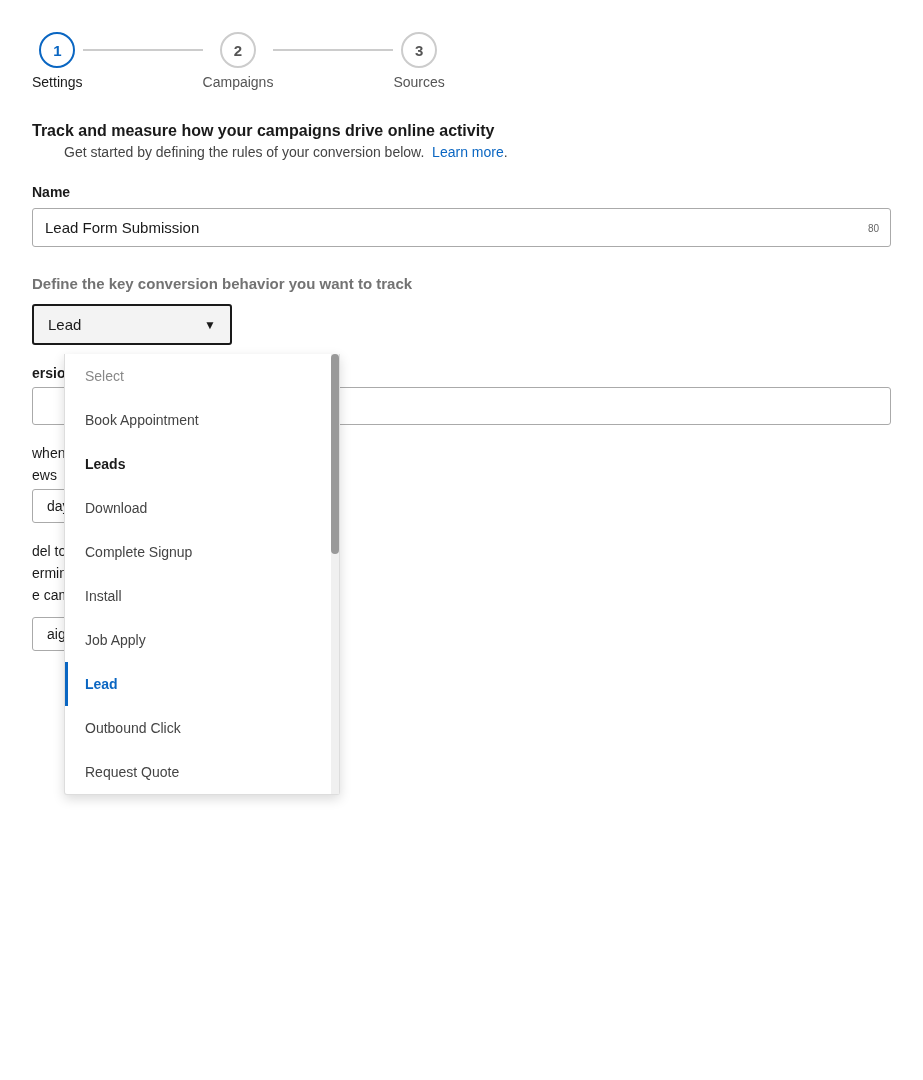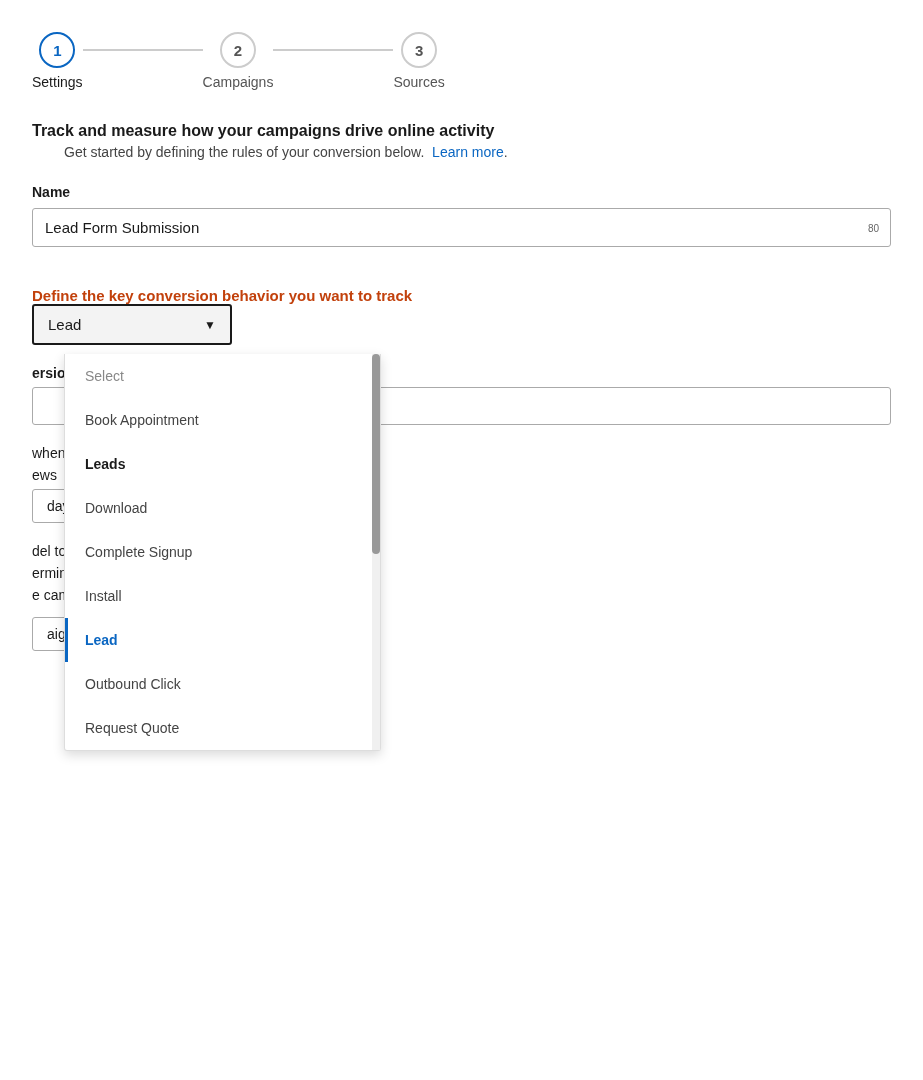--- a/index.html
+++ b/index.html
@@ -87,21 +87,21 @@
     .field-label {
       font-size: 14px;
       font-weight: 700;
       margin-bottom: 8px;
       color: #1a1a1a;
     }
 
     
     .name-input-wrap {
       position: relative;
-      margin-bottom: 40px;
+      margin-bottom: 28px;
     }
     .name-input {
       width: 100%;
       border: 1.5px solid #aaa;
       border-radius: 3px;
       padding: 10px 50px 10px 12px;
       font-size: 15px;
       color: #1a1a1a;
       outline: none;
     }
@@ -111,21 +111,22 @@
       top: 50%;
       transform: translateY(-50%);
       font-size: 10px;
       color: #666;
     }
 
     
     .conversion-section-title {
       font-size: 15px;
       font-weight: 700;
-      color: #c2410c;
+      margin-bottom: 12px;
+      color: #737373;
     }
 
     
     .dropdown-trigger {
       display: flex;
       align-items: center;
       justify-content: space-between;
       width: 200px;
       padding: 10px 14px;
       border: 2px solid #1a1a1a;
@@ -142,21 +143,21 @@
       font-size: 12px;
       color: #1a1a1a;
       margin-left: 8px;
     }
 
     
     .dropdown-menu {
       position: absolute;
       top: 0;
       left: 32px;
-      width: 317px;
+      width: 276px;
       background: #fff;
       border: 1px solid #ddd;
       border-top: none;
       box-shadow: 0 4px 12px rgba(0,0,0,0.15);
       z-index: 300;
       border-radius: 0 0 3px 3px;
     }
     .dropdown-menu-inner {
       max-height: 600px;
       overflow-y: auto;
@@ -359,20 +360,23 @@
         </div>
         <div class="dropdown-item">
           <span>Download</span>
         </div>
         <div class="dropdown-item">
           <span>Complete Signup</span>
         </div>
         <div class="dropdown-item">
           <span>Install</span>
         </div>
+        <div class="dropdown-item">
+          <span>Job Apply</span>
+        </div>
         <div class="dropdown-item selected">
           <span>Lead</span>
         </div>
         <div class="dropdown-item">
           <span>Outbound Click</span>
         </div>
         <div class="dropdown-item">
           <span>Request Quote</span>
         </div>
       </div>

